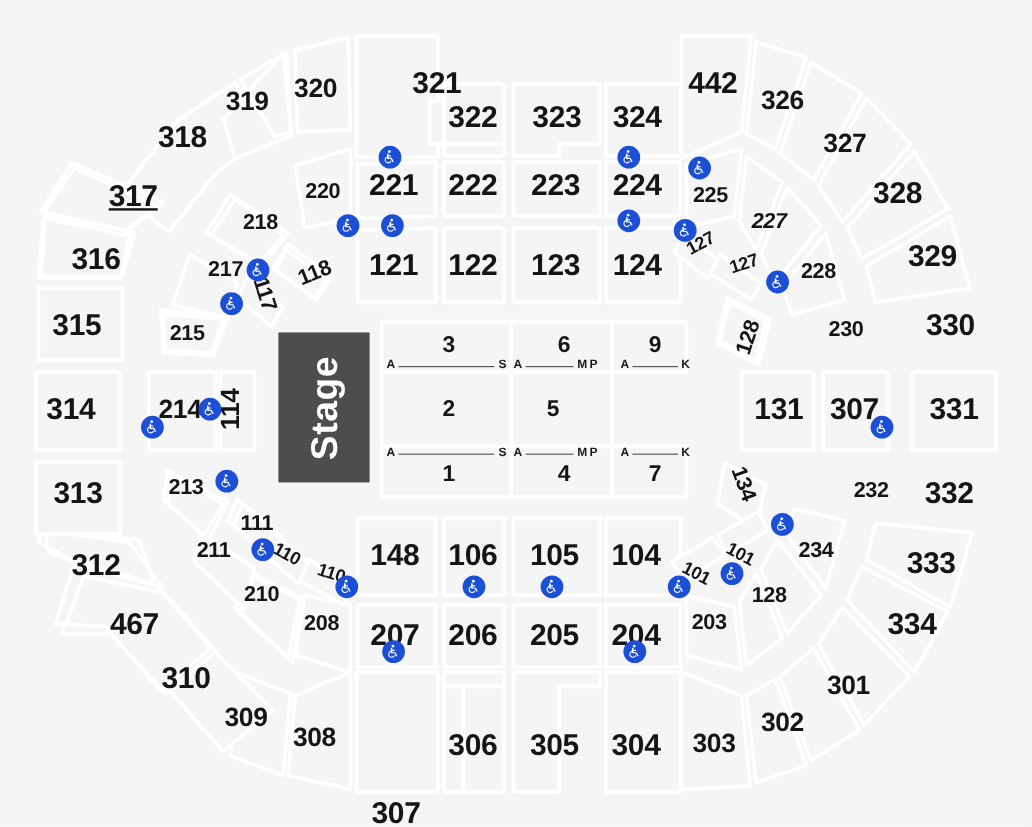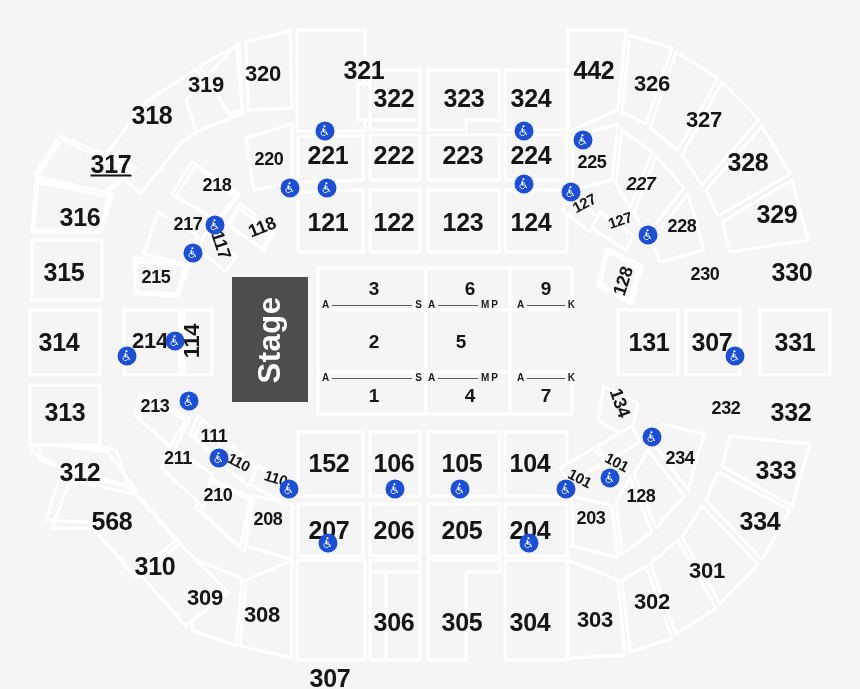--- a/index.html
+++ b/index.html
@@ -241,21 +241,21 @@
       <div class="sec-label sz-lg" style="left: 707px; top: 571px; transform: translate(-50%, -50%);">301</div>
       <div class="sec-label sz-lg" style="left: 652px; top: 602px; transform: translate(-50%, -50%);">302</div>
       <div class="sec-label sz-lg" style="left: 595px; top: 620px; transform: translate(-50%, -50%);">303</div>
       <div class="sec-label sz-xl" style="left: 530px; top: 622px; transform: translate(-50%, -50%);">304</div>
       <div class="sec-label sz-xl" style="left: 462px; top: 622px; transform: translate(-50%, -50%);">305</div>
       <div class="sec-label sz-xl" style="left: 394px; top: 622px; transform: translate(-50%, -50%);">306</div>
       <div class="sec-label sz-xl" style="left: 330px; top: 650px; transform: translate(-50%, -50%); margin-top: 28px;">307</div>
       <div class="sec-label sz-lg" style="left: 262px; top: 615px; transform: translate(-50%, -50%);">308</div>
       <div class="sec-label sz-lg" style="left: 205px; top: 598px; transform: translate(-50%, -50%);">309</div>
       <div class="sec-label sz-xl" style="left: 155px; top: 566px; transform: translate(-50%, -50%);">310</div>
-      <div class="sec-label sz-xl" style="left: 112px; top: 521px; transform: translate(-50%, -50%);">568</div>
+      <div class="sec-label sz-xl" style="left: 112px; top: 521px; transform: translate(-50%, -50%);">467</div>
       <div class="sec-label sz-xl" style="left: 80px; top: 472px; transform: translate(-50%, -50%);">312</div>
       <div class="sec-label sz-xl" style="left: 65px; top: 412px; transform: translate(-50%, -50%);">313</div>
       <div class="sec-label sz-xl" style="left: 59px; top: 342px; transform: translate(-50%, -50%);">314</div>
       <div class="sec-label sz-xl" style="left: 64px; top: 272px; transform: translate(-50%, -50%);">315</div>
       <div class="sec-label sz-xl" style="left: 80px; top: 217px; transform: translate(-50%, -50%);">316</div>
       <div class="sec-label sz-xl" style="left: 111px; top: 164px; transform: translate(-50%, -50%); text-decoration: underline;">317</div>
       <div class="sec-label sz-xl" style="left: 152px; top: 115px; transform: translate(-50%, -50%);">318</div>
       <div class="sec-label sz-md" style="left: 269px; top: 159px; transform: translate(-50%, -50%);">220</div>
       <div class="sec-label sz-xl" style="left: 328px; top: 155px; transform: translate(-50%, -50%);">221</div>
       <div class="sec-label sz-xl" style="left: 394px; top: 155px; transform: translate(-50%, -50%);">222</div>
@@ -283,21 +283,21 @@
       <div class="sec-label sz-md" style="left: 188px; top: 224px; transform: translate(-50%, -50%);">217</div>
       <div class="sec-label sz-md" style="left: 217px; top: 185px; transform: translate(-50%, -50%);">218</div>
       <div class="sec-label sz-xl" style="left: 328px; top: 222px; transform: translate(-50%, -50%);">121</div>
       <div class="sec-label sz-xl" style="left: 394px; top: 222px; transform: translate(-50%, -50%);">122</div>
       <div class="sec-label sz-xl" style="left: 463px; top: 222px; transform: translate(-50%, -50%);">123</div>
       <div class="sec-label sz-xl" style="left: 531px; top: 222px; transform: translate(-50%, -50%);">124</div>
       <div class="sec-label sz-xl" style="left: 649px; top: 342px; transform: translate(-50%, -50%);">131</div>
       <div class="sec-label sz-xl" style="left: 530px; top: 463px; transform: translate(-50%, -50%);">104</div>
       <div class="sec-label sz-xl" style="left: 462px; top: 463px; transform: translate(-50%, -50%);">105</div>
       <div class="sec-label sz-xl" style="left: 394px; top: 463px; transform: translate(-50%, -50%);">106</div>
-      <div class="sec-label sz-xl" style="left: 329px; top: 463px; transform: translate(-50%, -50%);">152</div>
+      <div class="sec-label sz-xl" style="left: 329px; top: 463px; transform: translate(-50%, -50%);">148</div>
       <div class="sec-label sz-md" style="left: 214px; top: 436px; transform: translate(-50%, -50%);">111</div>
       <div class="sec-label sz-md" style="left: 221px; top: 245px; transform: translate(-50%, -50%) rotate(72deg);">117</div>
       <div class="sec-label sz-md" style="left: 262px; top: 227px; transform: translate(-50%, -50%) rotate(-22deg);">118</div>
       <div class="sec-label sz-lg" style="left: 192px; top: 341px; transform: translate(-50%, -50%) rotate(-90deg);">114</div>
       <div class="sec-label sz-sm" style="left: 239px; top: 462px; transform: translate(-50%, -50%) rotate(28deg);">110</div>
       <div class="sec-label sz-sm" style="left: 276px; top: 478px; transform: translate(-50%, -50%) rotate(18deg);">110</div>
       <div class="sec-label sz-sm" style="left: 584px; top: 203px; transform: translate(-50%, -50%) rotate(-28deg);">127</div>
       <div class="sec-label sz-sm" style="left: 620px; top: 220px; transform: translate(-50%, -50%) rotate(-18deg);">127</div>
       <div class="sec-label sz-md" style="left: 623px; top: 281px; transform: translate(-50%, -50%) rotate(-72deg);">128</div>
       <div class="sec-label sz-md" style="left: 620px; top: 403px; transform: translate(-50%, -50%) rotate(70deg);">134</div>

